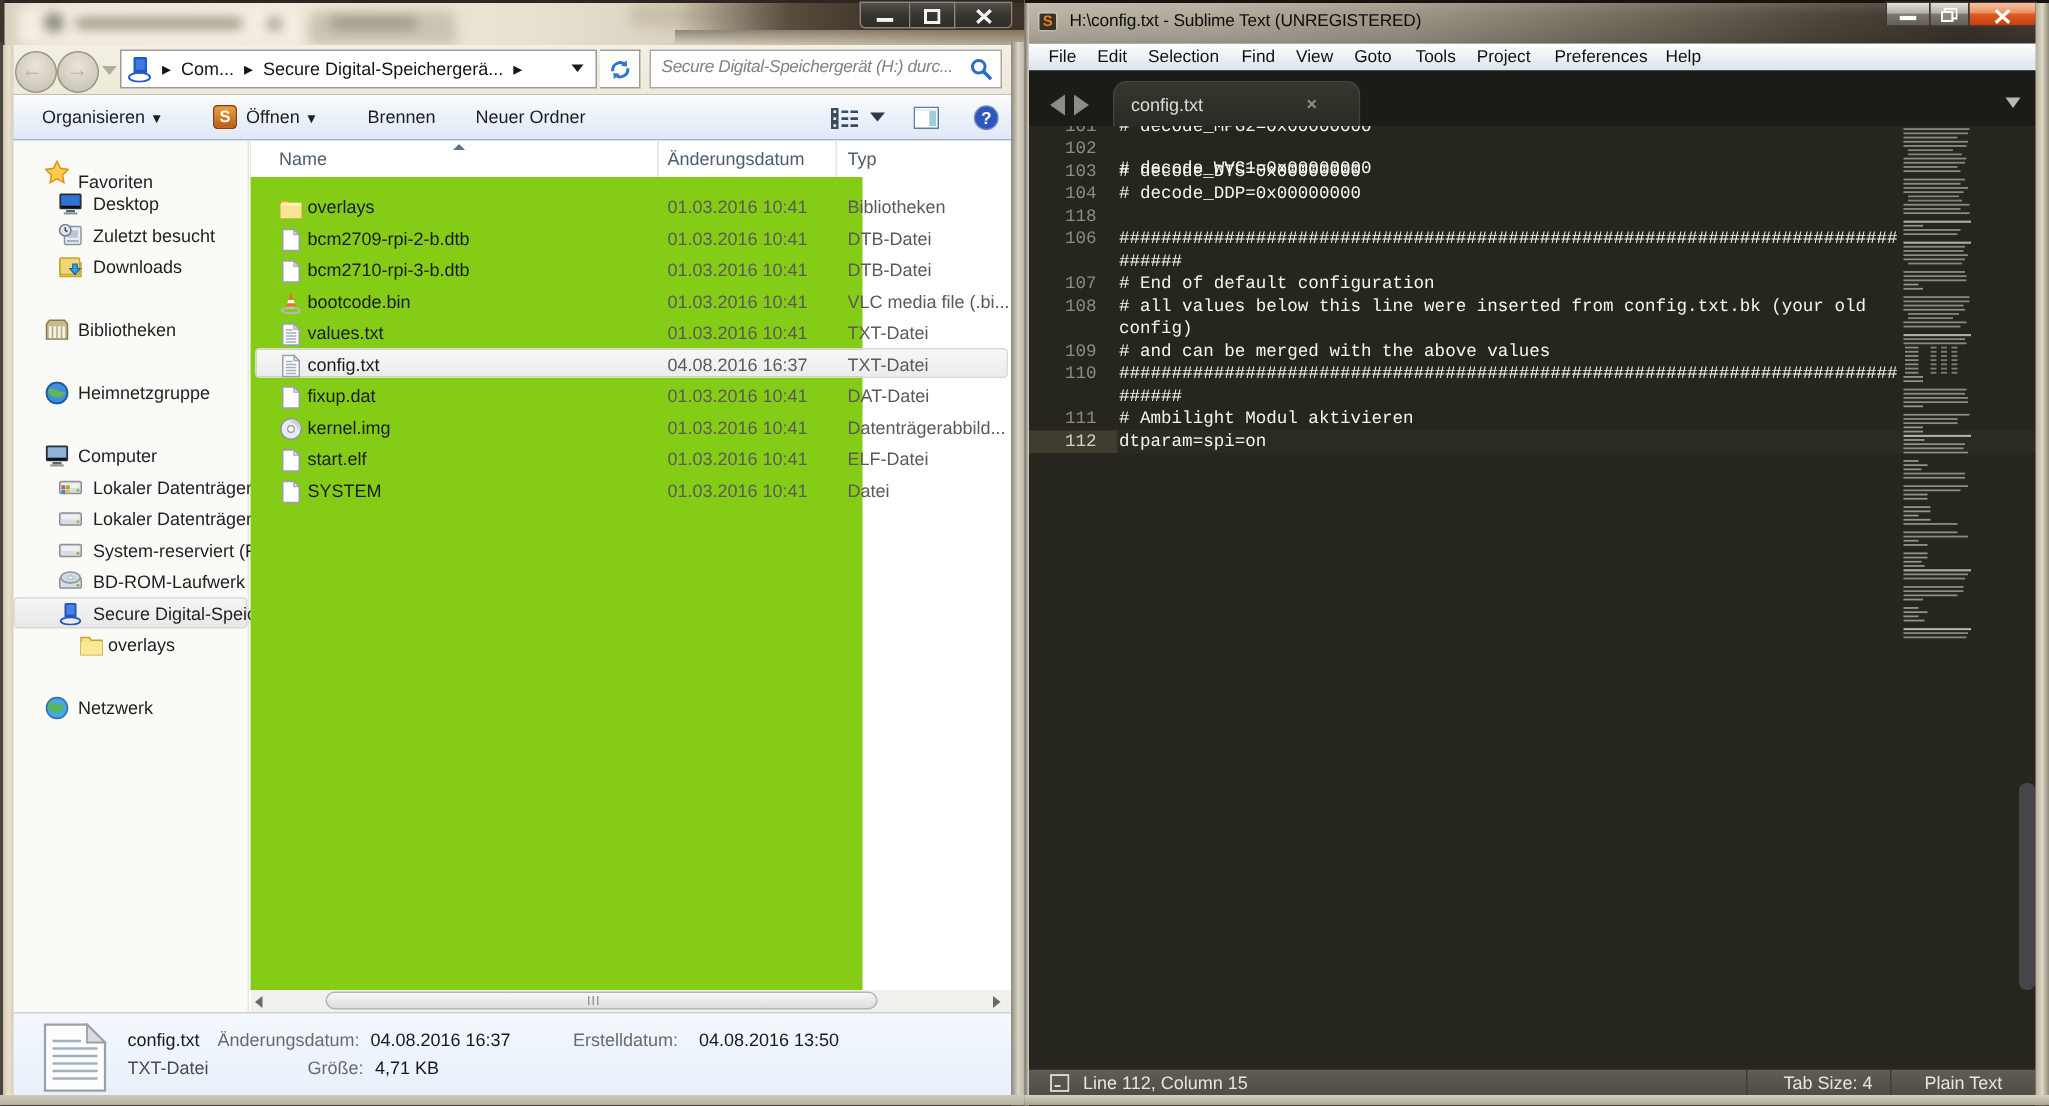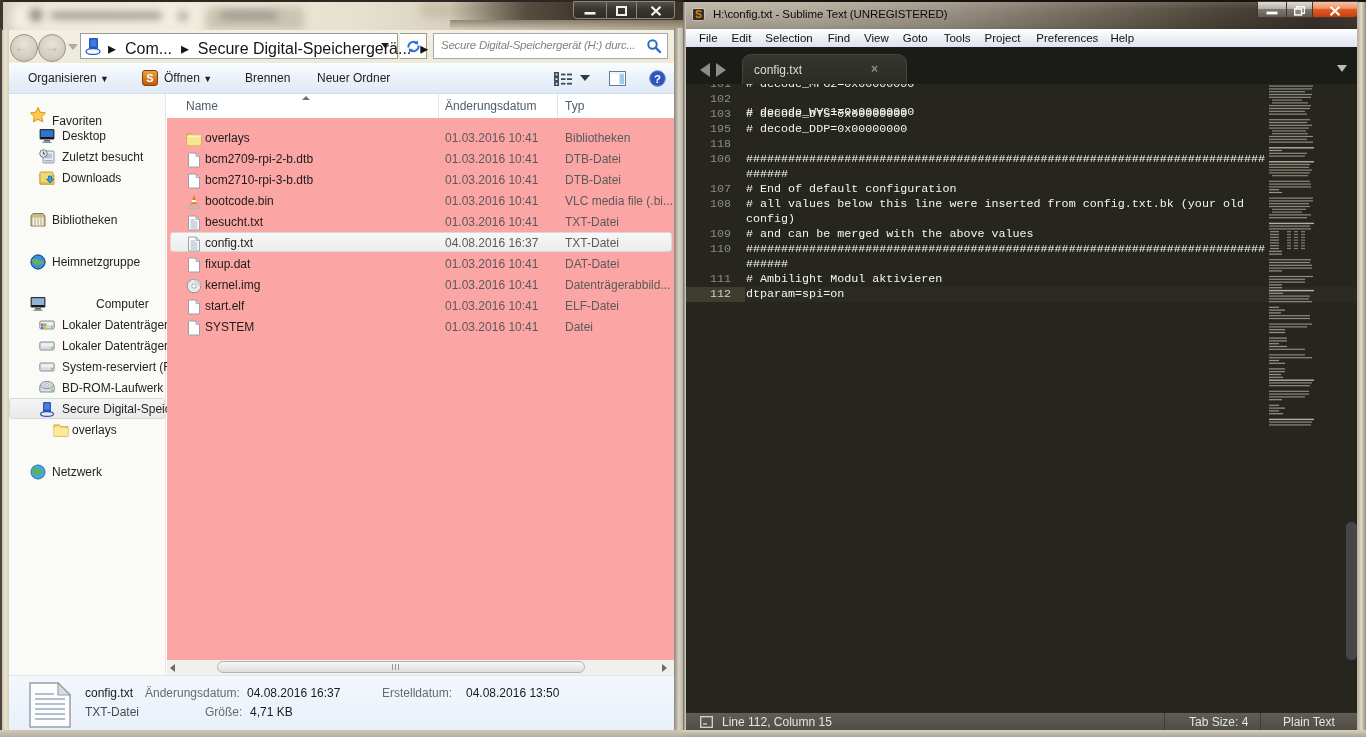--- a/index.html
+++ b/index.html
@@ -6,21 +6,21 @@
 .abs{position:absolute;}
 #screen{position:relative;width:1366px;height:737px;}
 
 #explorer{position:absolute;left:0;top:0;width:686px;height:737px;}
 #ex-glass-top{position:absolute;left:0;top:0;width:686px;height:30px;background:#e7e1d0;overflow:hidden;}
 #ex-glass-top .blur{filter:blur(4px);}
 #ex-addr{position:absolute;left:0;top:30px;width:686px;height:33px;background:linear-gradient(#f3efe2,#eeead9);}
 #ex-toolbar{position:absolute;left:2px;top:63px;width:672px;height:31px;background:linear-gradient(#fbfdfe,#eaf1fa 50%,#dfe9f6);border-bottom:1px solid #d6dff0;}
 #ex-main{position:absolute;left:2px;top:94px;width:672px;height:581px;background:#fff;}
 #navpane{position:absolute;left:0;top:0;width:164px;height:581px;background:#fafaf6;border-right:1px solid #e8e6df;}
-#filelist{position:absolute;left:165px;top:0;width:507px;height:566px;background:#fca5a5;}
+#filelist{position:absolute;left:165px;top:0;width:408px;height:566px;background:#84cc16;}
 #ex-hscroll{position:absolute;left:165px;top:566px;width:507px;height:15px;background:#f1f0ed;}
 #ex-details{position:absolute;left:8px;top:675px;width:666px;height:55px;background:linear-gradient(#f3f8fd,#e9f0fa);border-top:1px solid #dde5f0;}
 #ex-border-left{position:absolute;left:0;top:28px;width:2px;height:709px;background:#4a463e;}
 #ex-border-right{position:absolute;left:674px;top:28px;width:12px;height:709px;background:linear-gradient(90deg,#8c887d,#d8d3c4 40%,#a39e90);}
 #ex-border-bottom{position:absolute;left:0;top:730px;width:686px;height:7px;background:linear-gradient(#cfc9b8,#b5afa0);}
 
 .capdark{position:absolute;top:1px;height:18px;background:linear-gradient(#55504a,#3a3631 45%,#2f2b27);border:1px solid #8a867e;color:#f5f5f3;text-align:center;font-weight:bold;}
 
 .tbtxt{color:#1e1e1e;font-size:12px;}
 
@@ -82,21 +82,21 @@
     <div class="abs" style="left:44px;top:11px;width:18px;height:12px;color:#b9b4a5;font-size:15px;line-height:12px;font-weight:bold;">→</div>
     <div class="abs" style="left:68px;top:14px;width:0;height:0;border-left:5px solid transparent;border-right:5px solid transparent;border-top:6px solid #b1ac9e;"></div>
 
     <div class="abs" style="left:80px;top:3px;width:318px;height:26px;background:#fff;border:1px solid #9a9a97;"></div>
     <div class="abs" style="left:400px;top:3px;width:27px;height:26px;background:#fdfdfb;border:1px solid #9a9a97;border-left:none;"></div>
     <svg class="abs" style="left:85px;top:7px;" width="17" height="18" viewBox="0 0 17 18">
       <rect x="4" y="1" width="9" height="11" rx="1" fill="#1f5bc4"></rect>
       <rect x="5.5" y="2.5" width="6" height="7" fill="#3f7ae0"></rect>
       <ellipse cx="8" cy="14.5" rx="7" ry="3" fill="none" stroke="#1f5bc4" stroke-width="1.3"></ellipse>
     </svg>
-    <div class="abs" style="left:108px;top:9px;font-size:16px;color:#141414;">▸&nbsp; Com... &nbsp;▸&nbsp; Secure Digital-Speichergerä... &nbsp;▸</div>
+    <div class="abs" style="left:108px;top:9px;font-size:12px;color:#141414;">▸&nbsp; Com... &nbsp;▸&nbsp; Secure Digital-Speichergerä... &nbsp;▸</div>
     <div class="abs" style="left:381px;top:13px;width:0;height:0;border-left:4px solid transparent;border-right:4px solid transparent;border-top:5px solid #1c1c1c;"></div>
     <svg class="abs" style="left:404px;top:8px;" width="19" height="17" viewBox="0 0 19 17">
       <path d="M4.5 9.5 a5 5 0 0 1 8.5 -4.2" fill="none" stroke="#2f74d0" stroke-width="2"></path>
       <path d="M13.8 2.2 l0.3 4.2 l-4.2 -0.6 z" fill="#2f74d0"></path>
       <path d="M14.5 7.5 a5 5 0 0 1 -8.5 4.2" fill="none" stroke="#2f74d0" stroke-width="2"></path>
       <path d="M5.2 14.8 l-0.3 -4.2 l4.2 0.6 z" fill="#2f74d0"></path>
     </svg>
 
     <div class="abs" style="left:433px;top:3px;width:235px;height:26px;background:#fff;border:1px solid #a8a8a5;"></div>
     <div class="abs" style="left:441px;top:9px;font-size:11.5px;letter-spacing:-0.25px;font-style:italic;color:#82827f;">Secure Digital-Speichergerät (H:) durc...</div>
@@ -174,21 +174,21 @@
             <line x1="5" y1="5.5" x2="5" y2="13.5" stroke="#b0a886" stroke-width="1"></line>
             <line x1="8" y1="5.5" x2="8" y2="13.5" stroke="#b0a886" stroke-width="1"></line>
             <line x1="11" y1="5.5" x2="11" y2="13.5" stroke="#b0a886" stroke-width="1"></line>
           </svg>
       <div class="nav" style="left:50px;top:158px;">Heimnetzgruppe</div>
       <svg class="nico" style="left:28px;top:160px;" width="16" height="16" viewBox="0 0 16 16">
             <circle cx="8" cy="8" r="7" fill="#3f8edb" stroke="#1c5a9e" stroke-width="1"></circle>
             <path d="M2 6 q3 -2 6 0 t6 1 q-1 4 -6 4 t-6 -5z" fill="#62b35c"></path>
             <circle cx="8" cy="8" r="7" fill="none" stroke="#1c5a9e" stroke-width="1"></circle>
           </svg>
-      <div class="nav" style="left:50px;top:200px;margin-left:44px;">Computer</div>
+      <div class="nav" style="left:50px;top:200px;">Computer</div>
       <svg class="nico" style="left:28px;top:202px;" width="16" height="16" viewBox="0 0 16 16">
             <rect x="0.6" y="1" width="14.8" height="10.5" rx="1" fill="#28303a"></rect>
             <rect x="1.8" y="2.2" width="12.4" height="7" fill="#8fb4d8"></rect>
             <rect x="1.8" y="9.2" width="12.4" height="1.6" fill="#111"></rect>
             <rect x="5" y="12" width="6" height="1.6" fill="#5a6470"></rect>
             <rect x="3.5" y="13.6" width="9" height="1.4" fill="#8d959e"></rect>
           </svg>
       <div class="nav" style="left:60px;top:221px;">Lokaler Datenträger</div>
       <svg class="nico" style="left:37px;top:223px;" width="16" height="16" viewBox="0 0 16 16">
             <rect x="0.8" y="4" width="14.4" height="8" rx="1.2" fill="#d9dde2" stroke="#8a9097" stroke-width="1"></rect>
@@ -247,21 +247,21 @@
       <div class="abs" style="left:135px;top:2px;width:0;height:0;border-left:4px solid transparent;border-right:4px solid transparent;border-bottom:4px solid #5e7388;"></div>
       <div class="abs" style="left:271px;top:0;width:1px;height:24px;background:#e4e4e4;"></div>
       <div class="abs" style="left:390px;top:0;width:1px;height:24px;background:#e4e4e4;"></div>
 
       <div class="abs" style="left:3px;top:138px;width:502px;height:20px;background:linear-gradient(#f7f7f7,#ececec);border:1px solid #d9d9d9;border-radius:3px;"></div>
 
       <div class="frow" style="left:38px;top:34px;">overlays</div>
       <div class="frow" style="left:38px;top:55px;">bcm2709-rpi-2-b.dtb</div>
       <div class="frow" style="left:38px;top:76px;">bcm2710-rpi-3-b.dtb</div>
       <div class="frow" style="left:38px;top:97px;">bootcode.bin</div>
-      <div class="frow" style="left:38px;top:118px;">besucht.txt</div>
+      <div class="frow" style="left:38px;top:118px;">values.txt</div>
       <div class="frow" style="left:38px;top:139px;">config.txt</div>
       <div class="frow" style="left:38px;top:160px;">fixup.dat</div>
       <div class="frow" style="left:38px;top:181px;">kernel.img</div>
       <div class="frow" style="left:38px;top:202px;">start.elf</div>
       <div class="frow" style="left:38px;top:223px;">SYSTEM</div>
       <div class="frow fdate" style="left:278px;top:34px;">01.03.2016 10:41</div>
       <div class="frow fdate" style="left:278px;top:55px;">01.03.2016 10:41</div>
       <div class="frow fdate" style="left:278px;top:76px;">01.03.2016 10:41</div>
       <div class="frow fdate" style="left:278px;top:97px;">01.03.2016 10:41</div>
       <div class="frow fdate" style="left:278px;top:118px;">01.03.2016 10:41</div>
@@ -409,21 +409,21 @@
   </div>
 
   <div id="st-code">
 
     <div class="abs" style="left:0;top:203px;width:671px;height:15px;background:rgba(255,255,255,0.025);"></div>
         <div class="abs" style="left:0;top:203px;width:59px;height:15px;background:#3e3d30;"></div>
     <div id="codelines" class="code">
       <div class="lnum abs" style="top:-7px;">101</div><div class="ltxt abs" style="top:-7px;"># decode_MPG2=0x00000000</div>
       <div class="lnum abs" style="top:8px;">102</div><div class="ltxt abs" style="top:8px;margin-top:13px;"># decode_WVC1=0x00000000</div>
       <div class="lnum abs" style="top:23px;">103</div><div class="ltxt abs" style="top:23px;"># decode_DTS=0x00000000</div>
-      <div class="lnum abs" style="top:38px;">195</div><div class="ltxt abs" style="top:38px;"># decode_DDP=0x00000000</div>
+      <div class="lnum abs" style="top:38px;">104</div><div class="ltxt abs" style="top:38px;"># decode_DDP=0x00000000</div>
       <div class="lnum abs" style="top:53px;">118</div>
       <div class="lnum abs" style="top:68px;">106</div><div class="ltxt abs" style="top:68px;">##########################################################################</div>
       <div class="ltxt abs" style="top:83px;">######</div>
       <div class="lnum abs" style="top:98px;">107</div><div class="ltxt abs" style="top:98px;"># End of default configuration</div>
       <div class="lnum abs" style="top:113px;">108</div><div class="ltxt abs" style="top:113px;"># all values below this line were inserted from config.txt.bk (your old</div>
       <div class="ltxt abs" style="top:128px;">config)</div>
       <div class="lnum abs" style="top:143px;">109</div><div class="ltxt abs" style="top:143px;"># and can be merged with the above values</div>
       <div class="lnum abs" style="top:158px;">110</div><div class="ltxt abs" style="top:158px;">##########################################################################</div>
       <div class="ltxt abs" style="top:173px;">######</div>
       <div class="lnum abs" style="top:188px;">111</div><div class="ltxt abs" style="top:188px;"># Ambilight Modul aktivieren</div>

